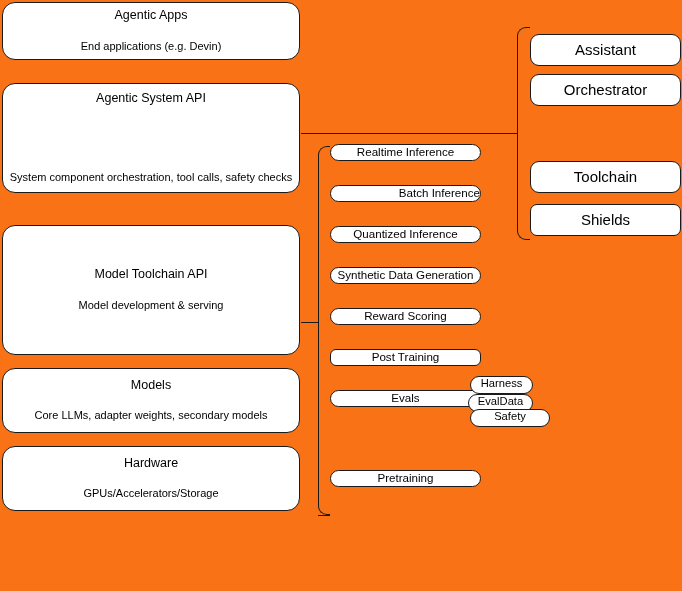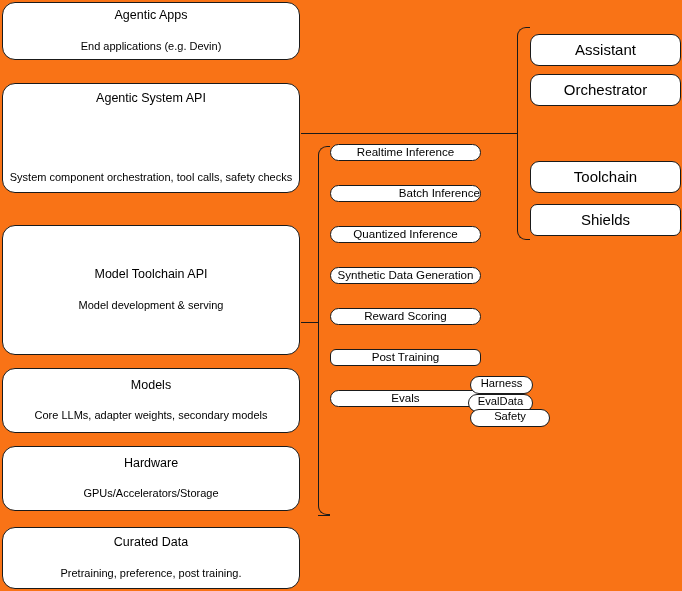--- a/index.html
+++ b/index.html
@@ -114,24 +114,20 @@
   <div class="node layer-box" style="left:2px; top:368px; width:298px; height:65px;">
     <div class="layer-title">Models</div>
     <div class="layer-sub">Core LLMs, adapter weights, secondary models</div>
   </div>
 
   <div class="node layer-box" style="left:2px; top:446px; width:298px; height:65px;">
     <div class="layer-title">Hardware</div>
     <div class="layer-sub">GPUs/Accelerators/Storage</div>
   </div>
 
-  <div class="node layer-box" style="left:2px; top:527px; width:298px; height:62px;">
-    <div class="layer-title">Curated Data</div>
-    <div class="layer-sub">Pretraining, preference, post training.</div>
-  </div>
 
   <div class="connector" style="left:301px; top:133px; width:216px;"></div>
 
   <div class="bracket" style="left:318px; top:146px; width:12px; height:369px;"></div>
   <div class="bracket-nub" style="left:301px; top:322px; width:18px;"></div>
   <div class="tail" style="left:318px; top:515px; width:12px;"></div>
 
   <div class="bracket" style="left:517px; top:27px; width:13px; height:213px;"></div>
 
   <div class="node cap-box" style="left:330px; top:144px; width:151px;">
@@ -148,20 +144,23 @@
   </div>
   <div class="node cap-box" style="left:330px; top:308px; width:151px;">
     <span>Reward Scoring</span>
   </div>
   <div class="node cap-box" style="left:330px; top:349px; width:151px;border-radius:6px;">
     <span>Post Training</span>
   </div>
   <div class="node cap-box" style="left:330px; top:390px; width:151px;">
     <span>Evals</span>
   </div>
+  <div class="node cap-box" style="left:330px; top:470px; width:151px;">
+    <span>Pretraining</span>
+  </div>
 
   <div class="pill" style="left:470px; top:376px; width:63px;">
     <span>Harness</span>
   </div>
   <div class="pill" style="left:468px; top:394px; width:65px;">
     <span>EvalData</span>
   </div>
   <div class="pill" style="left:470px; top:409px; width:80px;">
     <span>Safety</span>
   </div>

